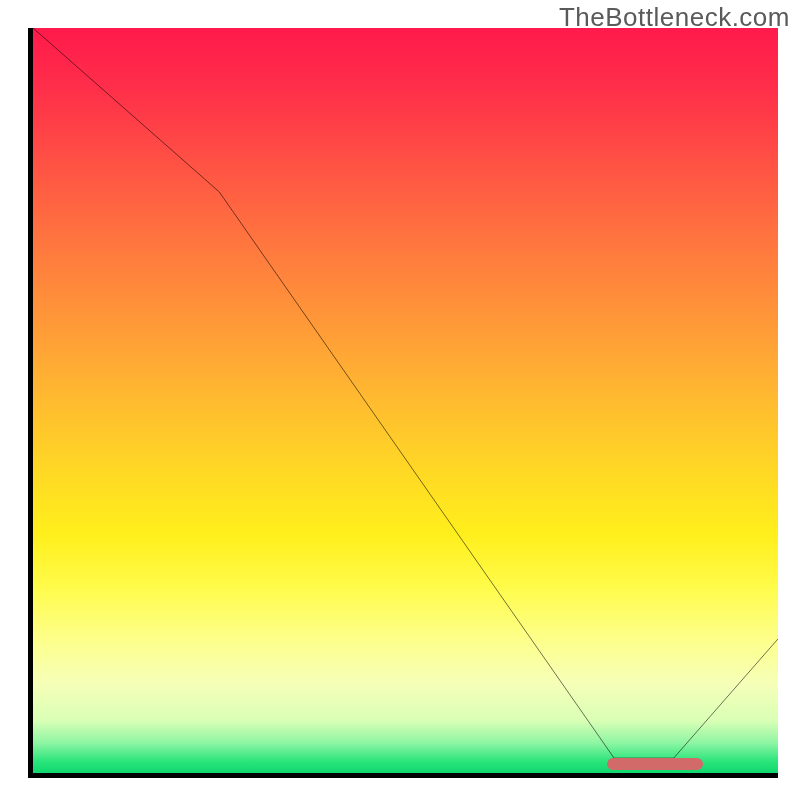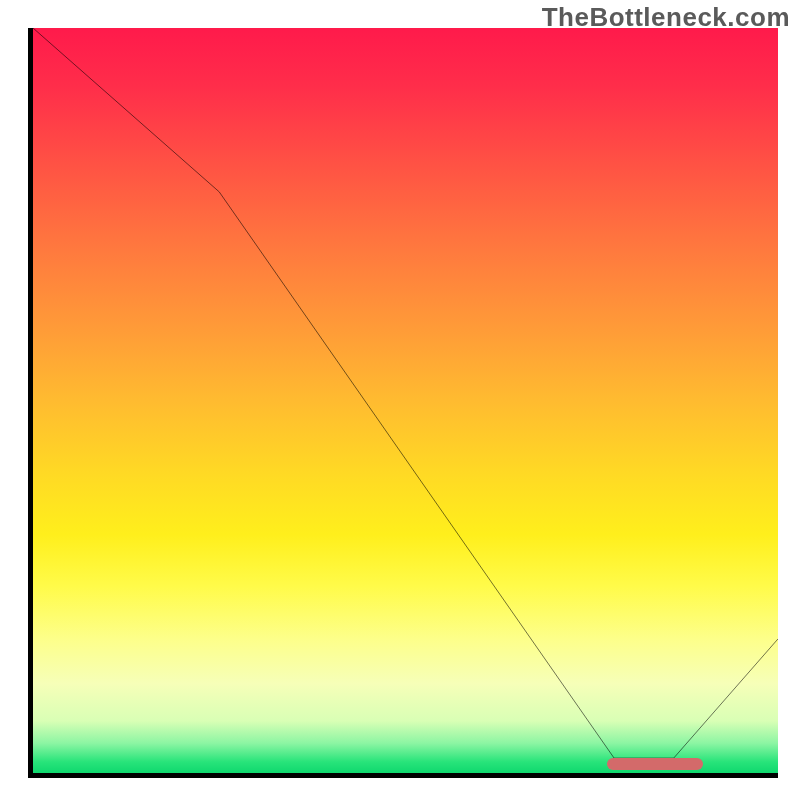--- a/index.html
+++ b/index.html
@@ -14,21 +14,21 @@
   .container {
     position: relative;
     width: 800px;
     height: 800px;
   }
   .attribution {
     position: absolute;
     top: 2px;
     right: 10px;
     font-size: 26px;
-    font-weight: bold;
+    font-weight: normal;
     color: #5a5a5a;
     letter-spacing: 0.5px;
   }
   .plot-area {
     position: absolute;
     left: 28px;
     top: 28px;
     width: 750px;
     height: 750px;
     box-sizing: border-box;

